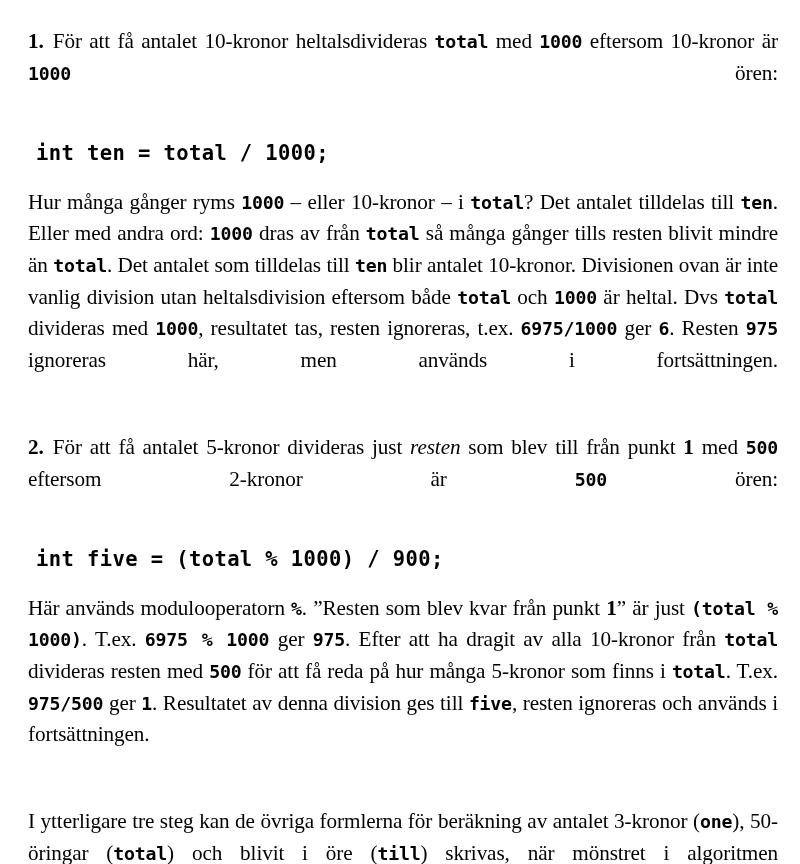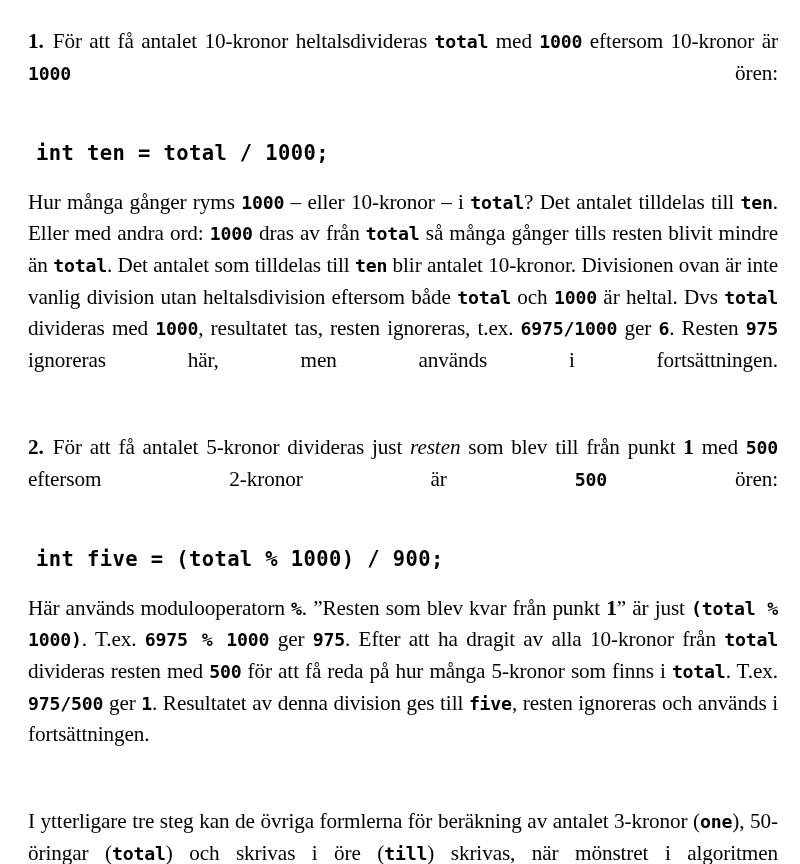--- a/index.html
+++ b/index.html
@@ -96,15 +96,15 @@
   <div class="spacer sp-4"></div>
 
   <p class="code-center">int five = (total % 1000) / 900;</p>
 
   <div class="spacer sp-5"></div>
 
   <p class="body-par"><span>Här används modulooperatorn </span><code>%</code><span>. ”Resten som blev kvar från punkt </span><span class="bold">1</span><span>” är just </span><code>(total % 1000)</code><span>. T.ex. </span><code>6975 % 1000</code><span> ger </span><code>975</code><span>. Efter att ha dragit av alla 10-kronor från </span><code>total</code><span> divideras resten med </span><code>500</code><span> för att få reda på hur många 5-kronor som finns i </span><code>total</code><span>. T.ex. </span><code>975/500</code><span> ger </span><code>1</code><span>. Resultatet av denna division ges till </span><code>five</code><span>, resten ignoreras och används i fortsättningen.</span></p>
 
   <div class="spacer sp-6"></div>
 
-  <p class="body-par"><span>I ytterligare tre steg kan de övriga formlerna för beräkning av antalet 3-kronor (</span><code>one</code><span>), 50-öringar (</span><code>total</code><span>) och skrivas i öre (</span><code>till</code><span>) skrivas, när mönstret i algoritmen (förhoppningsvis) har trätt fram:</span></p>
+  <p class="body-par"><span>I ytterligare tre steg kan de övriga formlerna för beräkning av antalet 3-kronor (</span><code>one</code><span>), 50-öringar (</span><code>total</code><span>) och blivit i öre (</span><code>till</code><span>) skrivas, när mönstret i algoritmen (förhoppningsvis) har trätt fram:</span></p>
 
 </div>
 
 </body></html>

